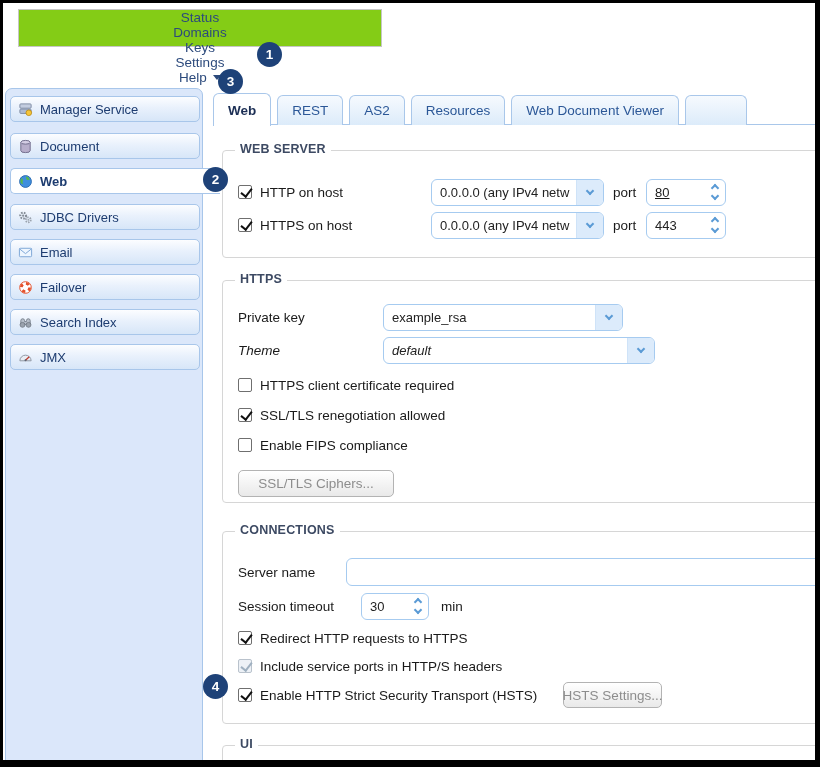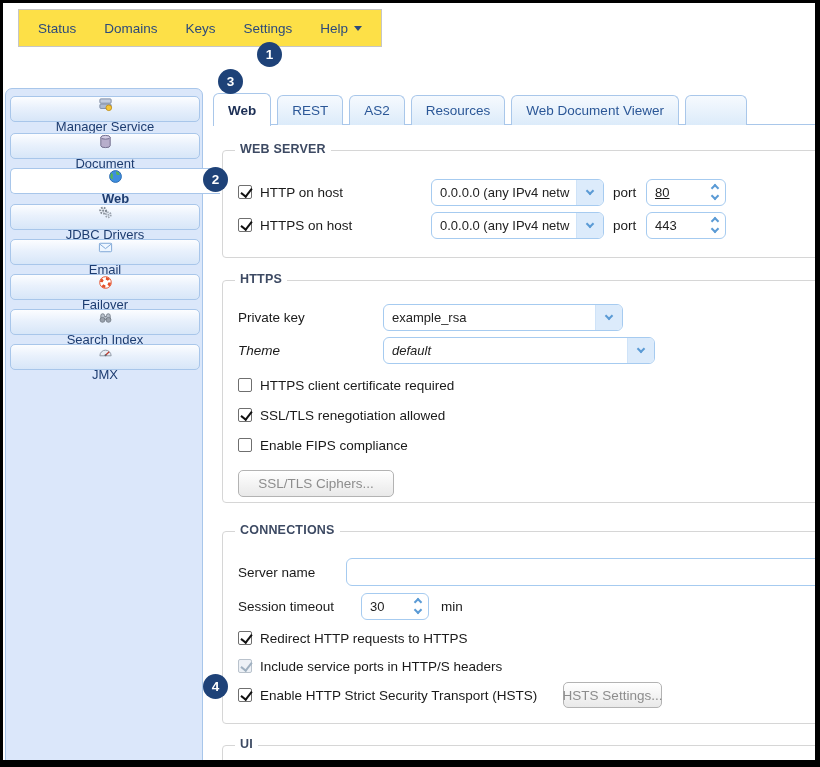--- a/index.html
+++ b/index.html
@@ -8,22 +8,22 @@
 
   .screen {
     position:relative; width:820px; height:767px; background:#fff;
     border:3px solid #000; border-right-width:5px; border-bottom-width:7px;
     overflow:hidden;
   }
 
   
   .menubar {
     position:absolute; left:15px; top:6px; width:364px; height:38px;
-    border:1px solid #c6c6c6; background:#fde047;
-    display:flex; align-items:center; justify-content:space-between; padding:0 19px;
+    border:1px solid #c6c6c6; background:#84cc16;
+    display:flex; align-items:center; justify-content:space-between; padding:0 19px;flex-direction:column;
   }
   .menu-item { color:#2c4a7c; font-size:13.5px; cursor:default; display:flex; align-items:center; gap:6px; white-space:nowrap; }
   .caret-down { width:0; height:0; border-left:4px solid transparent; border-right:4px solid transparent; border-top:5px solid #2c4a7c; }
 
   
   .badge {
     position:absolute; width:25px; height:25px; border-radius:50%;
     background:#1e4278; color:#fff; font-weight:bold; font-size:13.5px;
     display:flex; align-items:center; justify-content:center; z-index:9;
   }
@@ -31,21 +31,21 @@
   
   .sidebar {
     position:absolute; left:2px; top:85px; width:198px; bottom:-2px;
     background:#dbe7fa; border:1px solid #a8c6ea; border-radius:7px 7px 0 0;
   }
   .sb-item {
     position:absolute; left:4px; width:190px; height:26px;
     border:1px solid #a8c6ea; border-radius:5px;
     background:linear-gradient(#fcfdff, #e9f1fc 45%, #d7e6f8);
     display:flex; align-items:center; padding:0 7px; gap:7px;
-    color:#1d3c70; font-size:13px; cursor:pointer; white-space:nowrap;flex-direction:column;
+    color:#1d3c70; font-size:13px; cursor:pointer; white-space:nowrap;
   }
   .sb-item.selected {
     width:210px; background:#fff; border-right:none;
     border-radius:5px 0 0 5px; font-weight:bold; z-index:3;
   }
   .icon { width:15px; height:15px; flex:none; display:inline-flex; }
   .icon svg { width:15px; height:15px; }
 
   
   .tabline { position:absolute; left:210px; right:0; top:121px; height:1px; background:#a9c7ea; z-index:0; }

